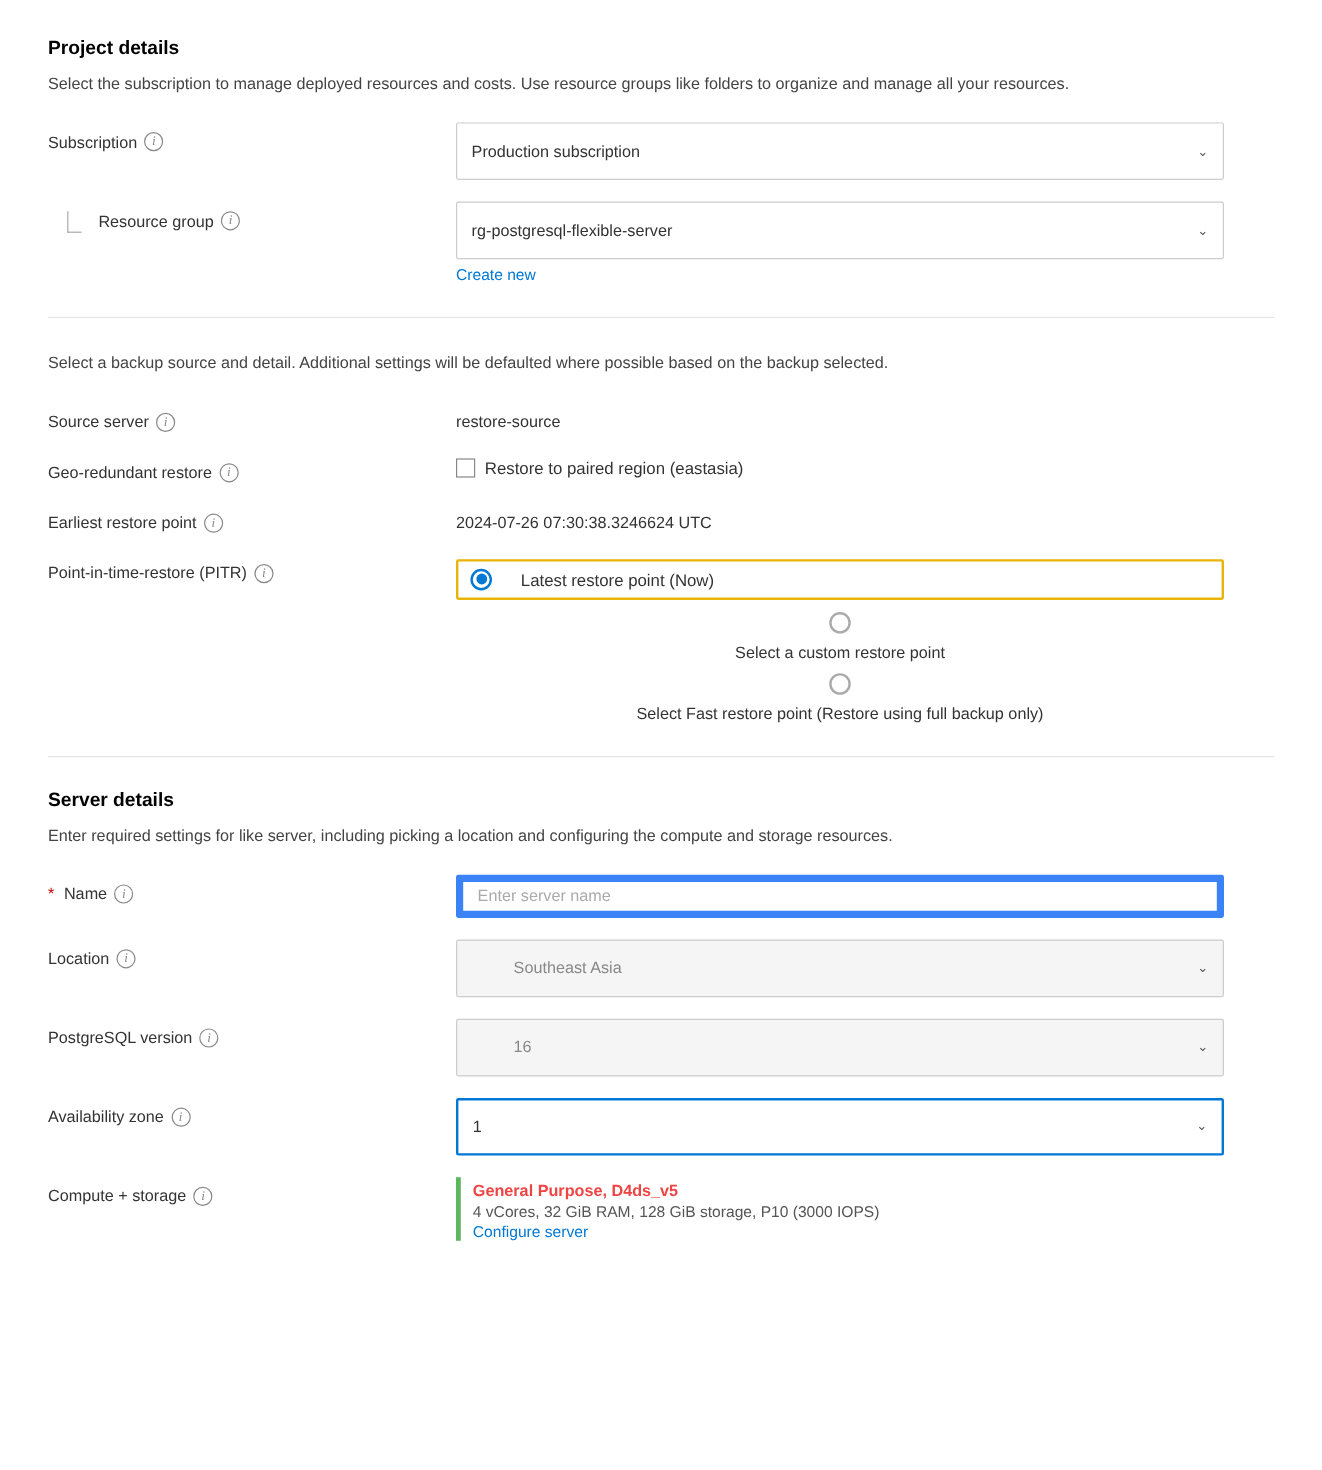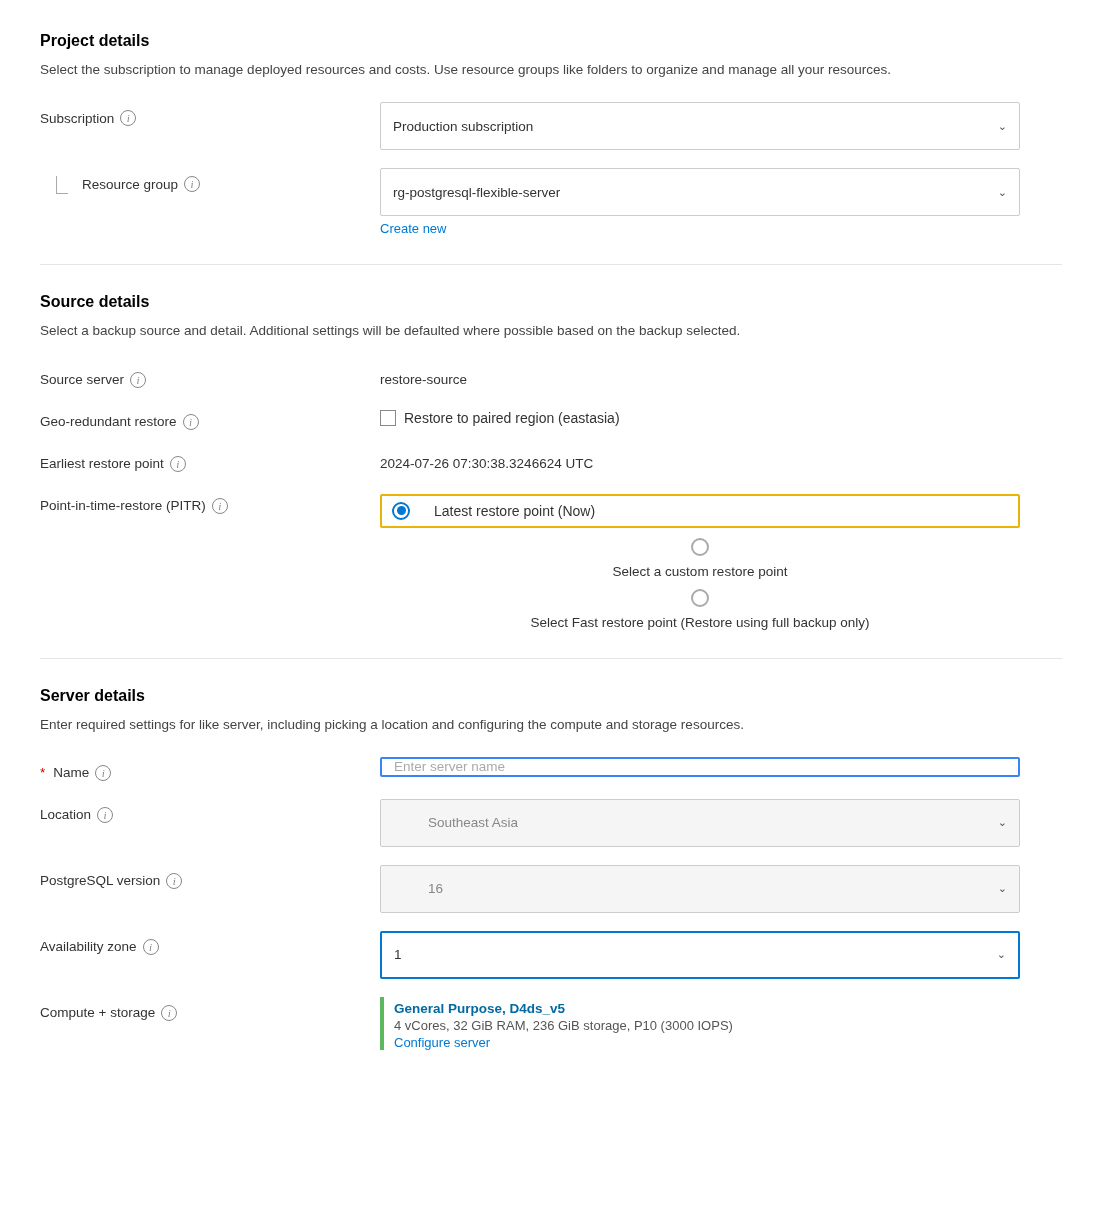--- a/index.html
+++ b/index.html
@@ -147,22 +147,22 @@
     .radio-highlight-box {
       border: 2px solid #eab308;
       padding: 6px 10px;
       border-radius: 2px;
       display: inline-flex;
       align-items: center;
       gap: 24px;
     }
     .text-input {
       width: 100%;
-      height: 20px;
-      border: 2px solid #3b82f6;
+      height: 36px;
+      border: 6px solid #3b82f6;
       padding: 0 12px;
       font-size: 13.5px;
       color: #8b5cf6;
       border-radius: 2px;
       outline: none;
     }
     .text-input::placeholder { color: #aaa; }
     .availability-select {
       border: 2px solid #0078d4;
     }
@@ -198,21 +198,21 @@
       border-bottom: 1.5px solid #aaa;
       margin-right: 8px;
       margin-bottom: -2px;
     }
     .compute-storage-block {
       padding-top: 4px;
     }
     .compute-title {
       font-weight: 700;
       font-size: 13.5px;
-      color: #0369a1;
+      color: #ef4444;
     }
     .compute-desc {
       font-size: 13px;
       color: #555;
       margin-top: 2px;
     }
     .compute-geo {
       font-weight: 700;
       font-size: 13px;
       color: #333;
@@ -265,21 +265,20 @@
         <span class="chevron">⌄</span>
       </div>
       <a class="create-new-link">Create new</a>
     </div>
   </div>
 </section>
 
 <hr class="divider">
 
 <section>
-  <h2 class="section-title">Source details</h2>
   <p class="section-desc">Select a backup source and detail. Additional settings will be defaulted where possible based on the backup selected.</p>
 
   <div class="form-row">
     <div class="form-label">
       <span>Source server</span>
       <span class="info-icon">i</span>
     </div>
     <div class="form-control">
       <div class="static-value">restore-source</div>
     </div>
@@ -395,19 +394,19 @@
   </div>
 
   <div class="form-row">
     <div class="form-label">
       <span>Compute + storage</span>
       <span class="info-icon">i</span>
     </div>
     <div class="form-control">
       <div class="compute-storage-block green-bar">
         <div class="compute-title">General Purpose, D4ds_v5</div>
-        <div class="compute-desc">4 vCores, 32 GiB RAM, 236 GiB storage, P10 (3000 IOPS)</div>
+        <div class="compute-desc">4 vCores, 32 GiB RAM, 128 GiB storage, P10 (3000 IOPS)</div>
         <a class="configure-link">Configure server</a>
       </div>
     </div>
   </div>
 
 </section>
 
 </body></html>

